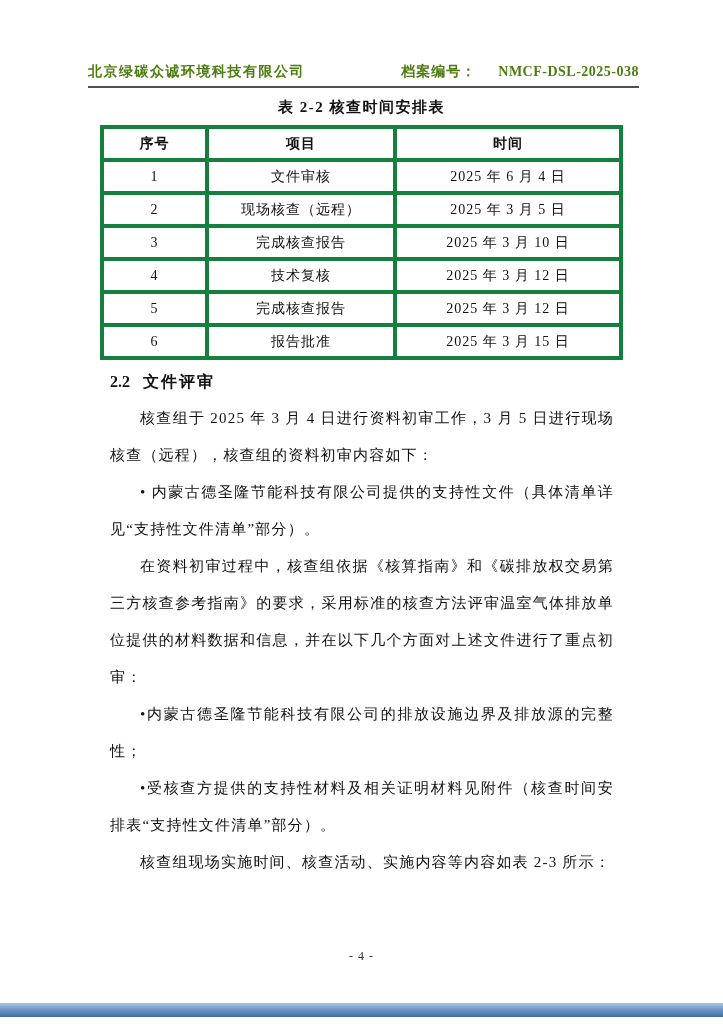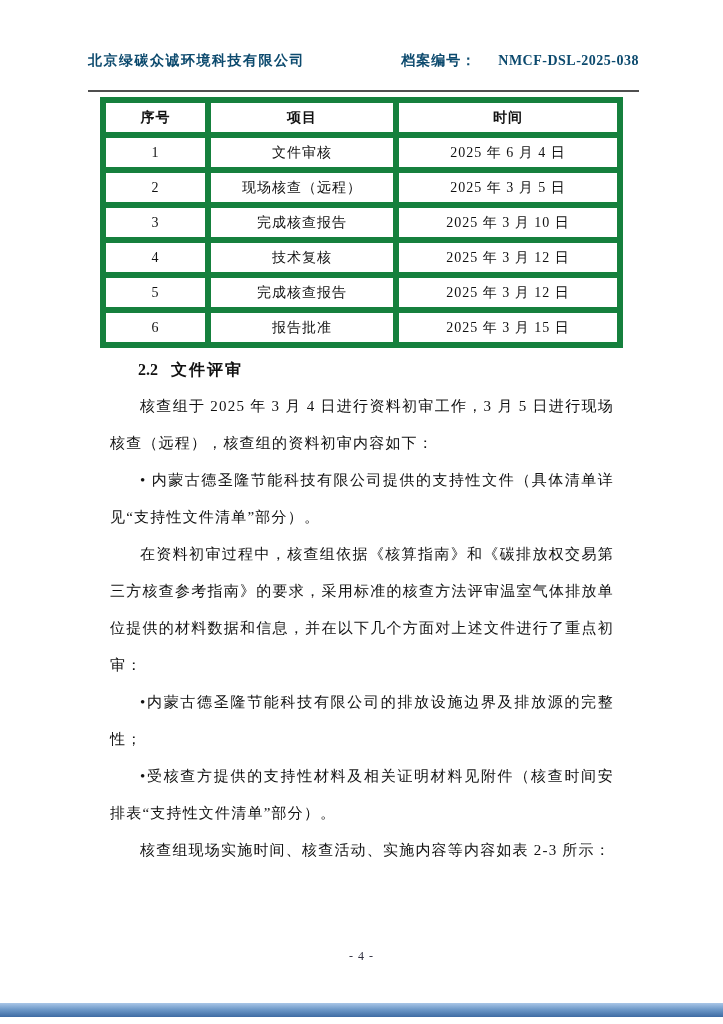--- a/index.html
+++ b/index.html
@@ -8,63 +8,63 @@
     width:723px; height:1024px;
     margin:0 auto;
     background:#ffffff;
     font-family:"Liberation Serif","DejaVu Serif",serif;
     color:#111111;
     overflow:hidden;
   }
 
   
   .hdr {
-    position:absolute; top:52px; left:88px; width:551px;
+    position:absolute; top:63px; left:88px; width:551px;
     display:flex; justify-content:space-between; align-items:flex-end;
     border-bottom:2px solid #4f4f4f;
-    padding-bottom:20px;
-    color:#0c4a6e;
+    padding-bottom:5px;
+    color:#4d7c0f;
     font-weight:bold;
     font-size:14px;
   }
   .hdr .company { letter-spacing:1.5px; }
   .hdr .arch-label { margin-right:14px; letter-spacing:1px; }
   .hdr .arch-num { letter-spacing:0.5px;margin-left:8px; }
 
   
   .content { position:absolute; left:100px; top:97px; width:523px; }
 
   .tbl-caption {
     text-align:center; font-weight:bold; font-size:15px;
     line-height:21px; margin-bottom:7px; letter-spacing:1.5px;
   }
 
   table.schedule {
     width:100%; border-collapse:collapse; table-layout:fixed;
     border:2px solid #000;
   }
   table.schedule th, table.schedule td {
-    border:6px solid #15803d;
+    border:4px solid #15803d;
     height:25px; padding:2px;
     text-align:center; vertical-align:middle;
     font-size:14px; letter-spacing:1px;
   }
   table.schedule th { font-weight:bold; }
   .c1 { width:105px; } .c2 { width:188px; }
 
   
   .text {
     margin:3px 0 0 10px; width:504px;
     font-size:15px; line-height:37px;
     letter-spacing:1.2px;
     text-align:justify;
   }
   .text p { margin:0; text-indent:30px; }
   .sec { margin:0; font-size:16px; line-height:37px; font-weight:bold; letter-spacing:2px; }
-  .sec .num { margin-right:13px; letter-spacing:0;margin-left:28px; }
+  .sec .num { margin-right:13px; letter-spacing:0; }
   .sec23 { font-weight:normal; text-indent:38px; }
 
   
   .page-num {
     position:absolute; bottom:60px; left:0; width:100%;
     text-align:center; font-size:12px; color:#2e2e3e; letter-spacing:1px;
   }
   .bottom-bar {
     position:absolute; left:0; right:0; bottom:7px; height:14px;
     background:linear-gradient(180deg,#a9c6e7 0%,#6f9ac9 45%,#3e6ba3 100%);
@@ -77,20 +77,21 @@
 
   <div class="hdr">
     <span class="company">北京绿碳众诚环境科技有限公司</span>
     <span>
       <span class="arch-label">档案编号：</span><span class="arch-num">NMCF-DSL-2025-038</span>
     </span>
   </div>
 
   <div class="content">
 
+    <div class="tbl-caption">表 2-2  核查时间安排表</div>
 
     <table class="schedule">
       <colgroup>
           <col class="c1">
           <col class="c2">
           <col>
         </colgroup>
       <thead>
         <tr>
           <th>序号</th>

